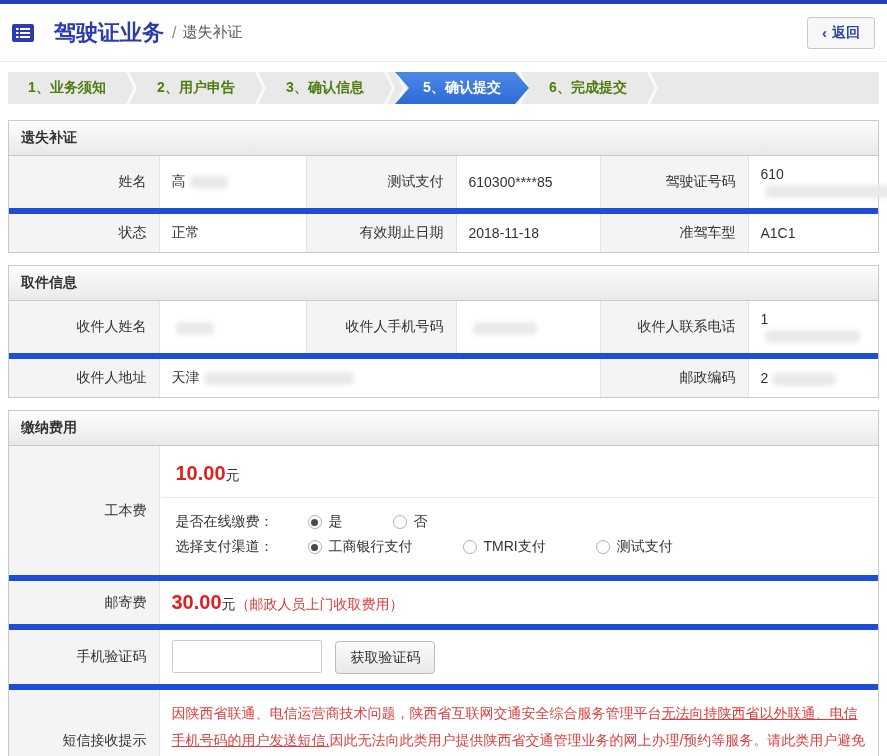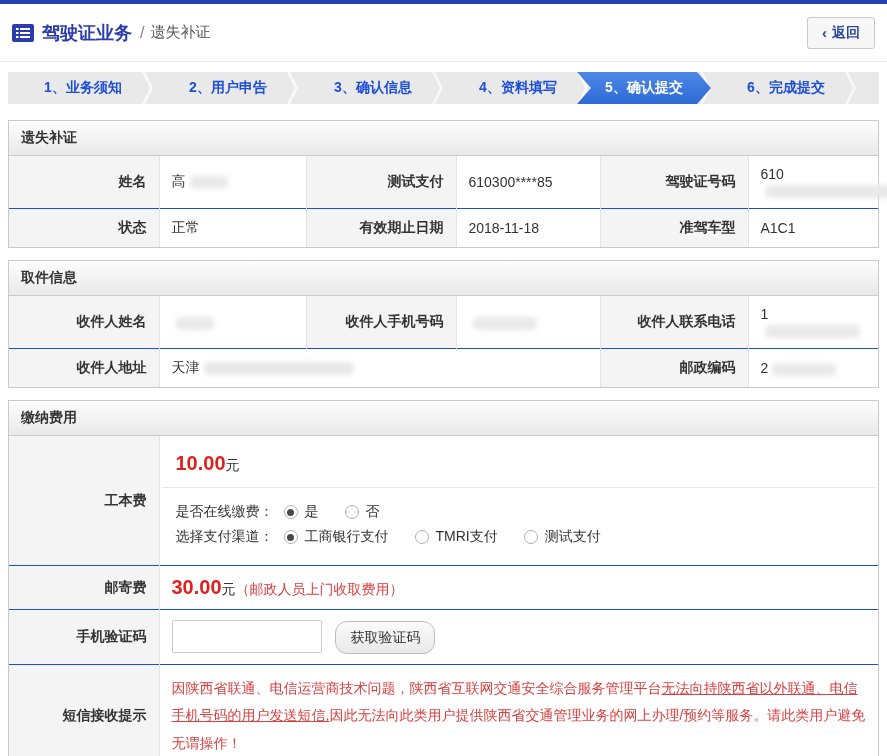--- a/index.html
+++ b/index.html
@@ -4,63 +4,63 @@
 <style>
   * { margin:0; padding:0; box-sizing:border-box; }
   html,body { width:887px; background:#fff; font-family:"Liberation Sans","DejaVu Sans",sans-serif; font-size:14px; color:#333; }
 
   
   .top-strip { height:4px; background:#2240b4; }
 
   
   .page-header { height:58px; display:flex; align-items:center; padding:0 12px; border-bottom:1px solid #ececec; background:#fff; }
   .brand-icon { width:22px; height:18px; flex:0 0 auto; }
-  .page-title { font-size:18px; font-weight:bold; color:#2b3cae; margin-left:8px; }
+  .page-title { font-size:22px; font-weight:bold; color:#2b3cae; margin-left:20px; }
   .page-subtitle-sep { font-size:16px; color:#888; margin-left:8px; }
   .page-subtitle { font-size:15px; color:#555; margin-left:6px; }
   .back-btn { margin-left:auto; background:#f7f7f7; border:1px solid #c9c9c9; border-radius:3px; padding:6px 14px; color:#2d4a9e; font-weight:bold; font-size:14px; cursor:pointer; display:flex; align-items:center; gap:5px; }
   .back-btn .chev { font-size:15px; font-weight:bold; }
 
   
   .steps { margin:10px 8px 16px; height:32px; background:#e9e9e9; display:flex; align-items:stretch; overflow:hidden; }
-  .step { width:118px; display:flex; align-items:center; justify-content:center; color:#1d4ed8; font-weight:bold; font-size:14px; cursor:pointer; position:relative; z-index:1;margin-left:16px; }
+  .step { width:118px; display:flex; align-items:center; justify-content:center; color:#4d7c0f; font-weight:bold; font-size:14px; cursor:pointer; position:relative; z-index:1; }
   .step-sep { width:11px; flex:0 0 auto; background:#fafafa; clip-path:polygon(0 0, 3px 0, 100% 50%, 3px 100%, 0 100%, calc(100% - 3px) 50%); }
   .step.active { width:134px; margin:0 -11px; z-index:2; color:#fff; background:linear-gradient(#4c89e6,#2e6ad4); clip-path:polygon(0 0, calc(100% - 14px) 0, 100% 50%, calc(100% - 14px) 100%, 0 100%, 14px 50%); }
   .steps-filler { flex:1; }
 
   
   .section { margin:0 8px 12px; border:1px solid #c9c9c9; background:#fff; }
   .section-title { padding:8px 12px; font-weight:bold; color:#333; background:linear-gradient(#fdfdfd,#e9e9e9); border-bottom:1px solid #c9c9c9; }
   table { width:100%; border-collapse:collapse; table-layout:fixed; }
-  td { border-top:1px solid #1d4ed8; border-left:1px solid #e3e3e3; padding:10px 12px; vertical-align:middle; }
+  td { border-top:6px solid #1d4ed8; border-left:1px solid #e3e3e3; padding:10px 12px; vertical-align:middle; }
   td:first-child { border-left:none; }
   tr:first-child td { border-top:none; }
-  td.lbl { background:#f4f4f4; text-align:right; font-weight:bold; color:#333; }
+  td.lbl { background:#f4f4f4; text-align:right; font-weight:normal; color:#333; }
   td.val { background:#fff; text-align:left; color:#333; }
 
   
   .redact { display:inline-block; height:13px; border-radius:5px; background:#e9e9e9; filter:blur(2.5px); vertical-align:middle; margin-left:4px; }
   .r-sm { width:38px; } .r-md { width:64px; } .r-lg { width:95px; } .r-xl { width:150px; } .r-id { width:135px; }
 
   
   .fee-cell { padding:2px; }
   .amount-line { padding:14px 14px 12px; border-bottom:1px solid #e8e8e8; }
   .amount { font-size:20px; font-weight:bold; color:#e01f1f; }
   .unit { font-size:14px; color:#333; }
   .fee-note { font-size:14px; color:#d94040; margin-left:0; }
   .pay-options { padding:8px 14px 10px; }
-  .opt-line { display:flex; align-items:center; margin:7px 0; }
+  .opt-line { display:flex; align-items:center; margin:7px 0;gap:24px; }
   .opt-q { margin-right:10px; color:#333; }
   .radio { display:inline-flex; align-items:center; margin-right:26px; cursor:pointer; }
   .radio .circle { width:14px; height:14px; border:1px solid #b0b0b0; border-radius:50%; background:#fff; margin-right:7px; display:inline-flex; align-items:center; justify-content:center; }
   .radio .dot { width:7px; height:7px; border-radius:50%; background:#4a4a4a; display:none; }
   .radio.checked .dot { display:block; }
 
   .code-input { width:150px; height:33px; border:1px solid #ccc; border-radius:2px; padding:0 8px; font-size:14px; color:#333; background:#fff; }
-  .code-btn { height:33px; margin-left:10px; padding:0 14px; background:linear-gradient(#fbfbfb,#e9e9e9); border:1px solid #bcbcbc; border-radius:12px; font-size:14px; color:#333; cursor:pointer; }
+  .code-btn { height:33px; margin-left:10px; padding:0 14px; background:linear-gradient(#fbfbfb,#e9e9e9); border:1px solid #bcbcbc; border-radius:4px; font-size:14px; color:#333; cursor:pointer; }
 
   .sms-tip { color:#d94040; line-height:1.95; }
   .sms-tip .ul { text-decoration:underline; }
 </style>
 </head>
 <body>
 
 <div class="top-strip"></div>
 
 <div class="page-header">
@@ -82,21 +82,20 @@
   </button>
 </div>
 
 <div class="steps">
   <div class="step">1、业务须知</div>
   <div class="step-sep"></div>
   <div class="step">2、用户申告</div>
   <div class="step-sep"></div>
   <div class="step">3、确认信息</div>
   <div class="step-sep"></div>
-  <div class="step">4、资料填写</div>
   <div class="step-sep"></div>
   <div class="step active">5、确认提交</div>
   <div class="step-sep"></div>
   <div class="step">6、完成提交</div>
   <div class="step-sep"></div>
   <div class="steps-filler"></div>
 </div>
 
 <div class="section">
   <div class="section-title">遗失补证</div>

